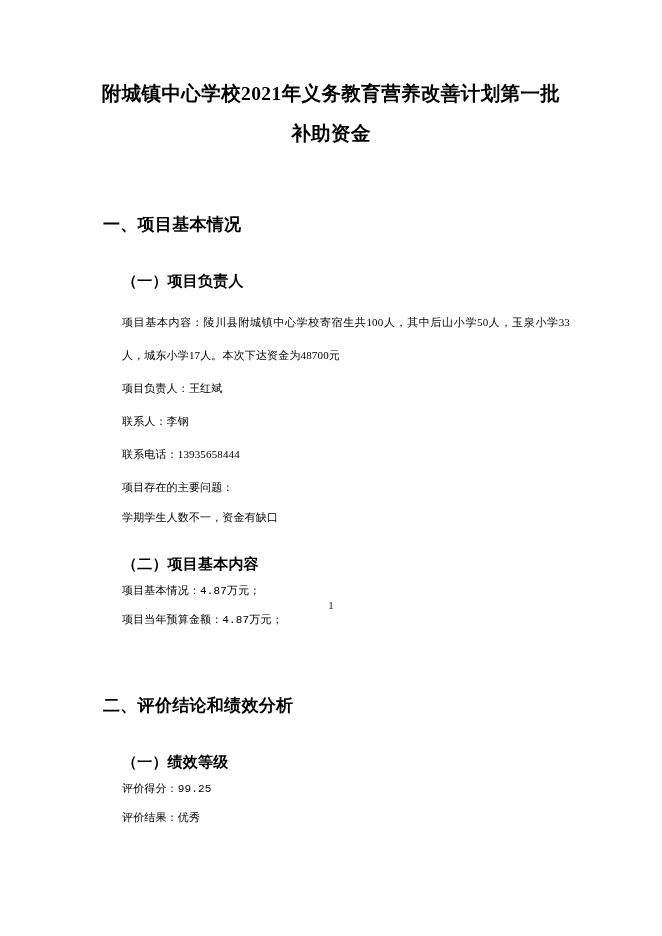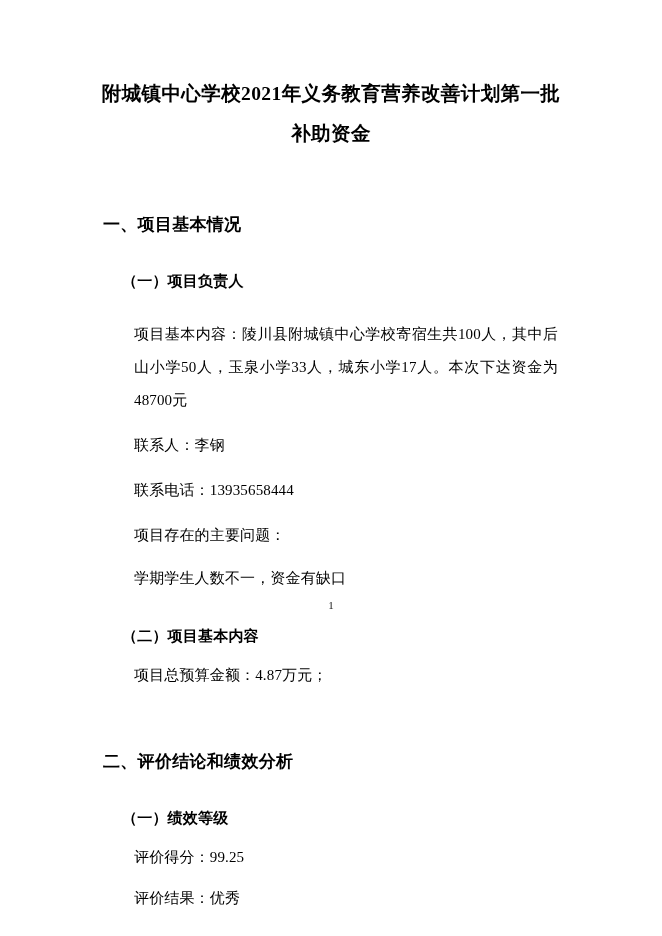--- a/index.html
+++ b/index.html
@@ -42,32 +42,33 @@
   .heading-2 {
     font-size: 15px;
     font-weight: bold;
     line-height: 26px;
     margin: 0;
     padding-top: 18px;
     padding-left: 30px;
     letter-spacing: 0.2px;
   }
   .body-para {
-    font-size: 15px;
+    font-size: 11px;
     line-height: 33px;
-    margin: 12px;
+    margin: 0;
     padding-left: 30px;
     text-align: justify;
     letter-spacing: 0.15px;
   }
   .body-para.first {
     padding-top: 12px;
   }
   .body-para.tight {
     line-height: 29px;
+    font-family: Liberation Mono, monospace;
   }
   .page-number {
     position: absolute;
     bottom: 54px;
     left: 0;
     width: 662px;
     text-align: center;
     font-size: 11px;
     color: #222;
   }
@@ -78,33 +79,35 @@
 <div class="page">
 
   <h1 class="doc-title">附城镇中心学校2021年义务教育营养改善计划第一批补助资金</h1>
 
   <h2 class="heading-1">一、项目基本情况</h2>
 
   <h3 class="heading-2">（一）项目负责人</h3>
 
   <p class="body-para first">项目基本内容：陵川县附城镇中心学校寄宿生共100人，其中后山小学50人，玉泉小学33人，城东小学17人。本次下达资金为48700元</p>
 
+  <p class="body-para">项目负责人：王红斌</p>
 
   <p class="body-para">联系人：李钢</p>
 
   <p class="body-para">联系电话：13935658444</p>
 
   <p class="body-para">项目存在的主要问题：</p>
 
   <p class="body-para tight">学期学生人数不一，资金有缺口</p>
 
   <h3 class="heading-2">（二）项目基本内容</h3>
 
-  <p class="body-para tight">项目总预算金额：4.87万元；</p>
+  <p class="body-para tight">项目基本情况：4.87万元；</p>
 
+  <p class="body-para tight">项目当年预算金额：4.87万元；</p>
 
   <h2 class="heading-1">二、评价结论和绩效分析</h2>
 
   <h3 class="heading-2">（一）绩效等级</h3>
 
   <p class="body-para tight">评价得分：99.25</p>
 
   <p class="body-para tight">评价结果：优秀</p>
 
   <div class="page-number">1</div>

